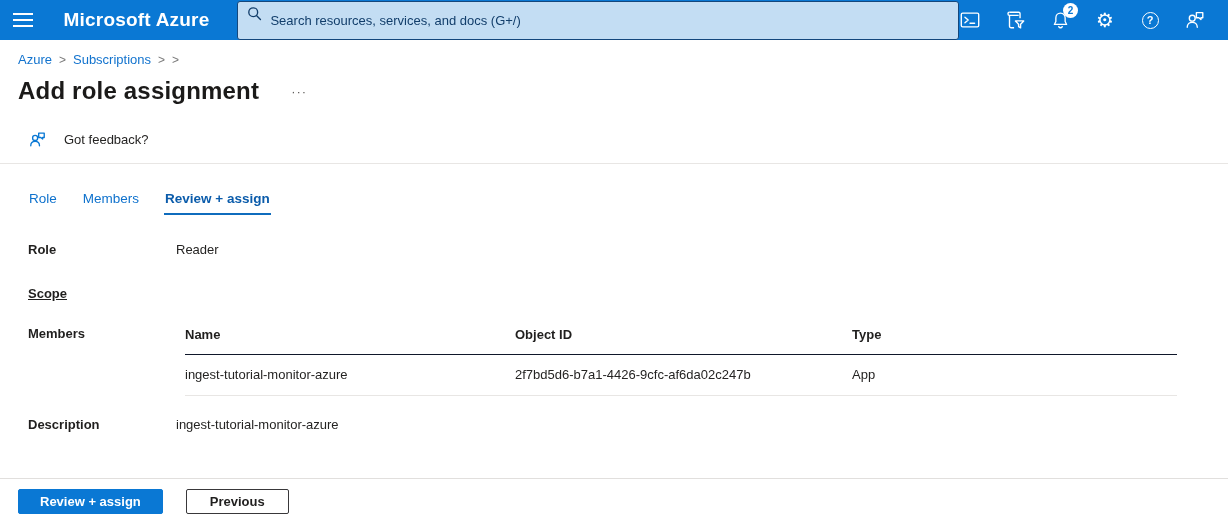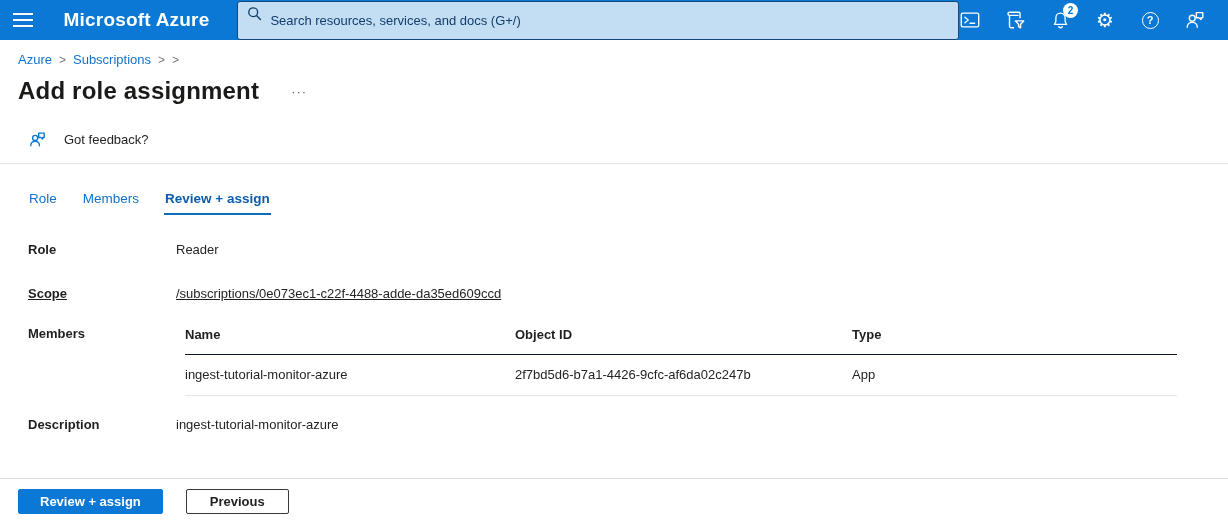--- a/index.html
+++ b/index.html
@@ -160,21 +160,20 @@
   <div class="tab active">Review + assign</div>
 </div>
 
 <div class="form-row row-role">
   <div class="row-label">Role</div>
   <div class="row-value">Reader</div>
 </div>
 
 <div class="form-row row-scope">
   <div class="row-label">Scope</div>
-  <div class="row-value">/subscriptions/0e073ec1-c22f-4488-adde-da35ed609ccd</div>
 </div>
 
 <div class="form-row row-members">
   <div class="row-label">Members</div>
   <div class="members-table-wrap">
     <table class="members">
       <colgroup>
           <col class="c-name">
           <col class="c-oid">
           <col>

